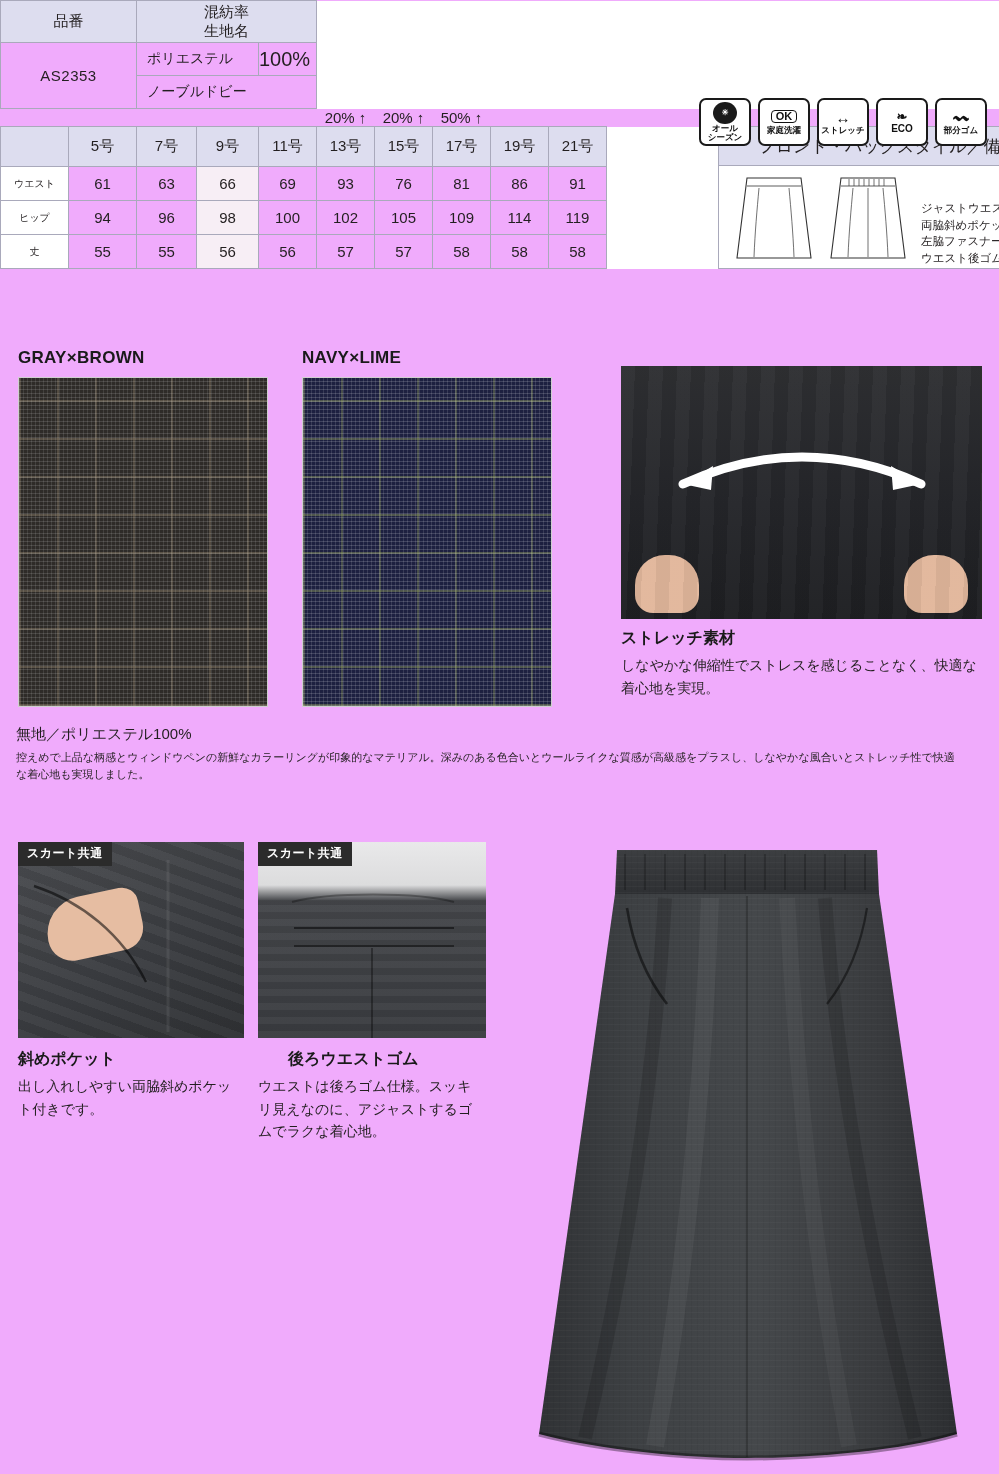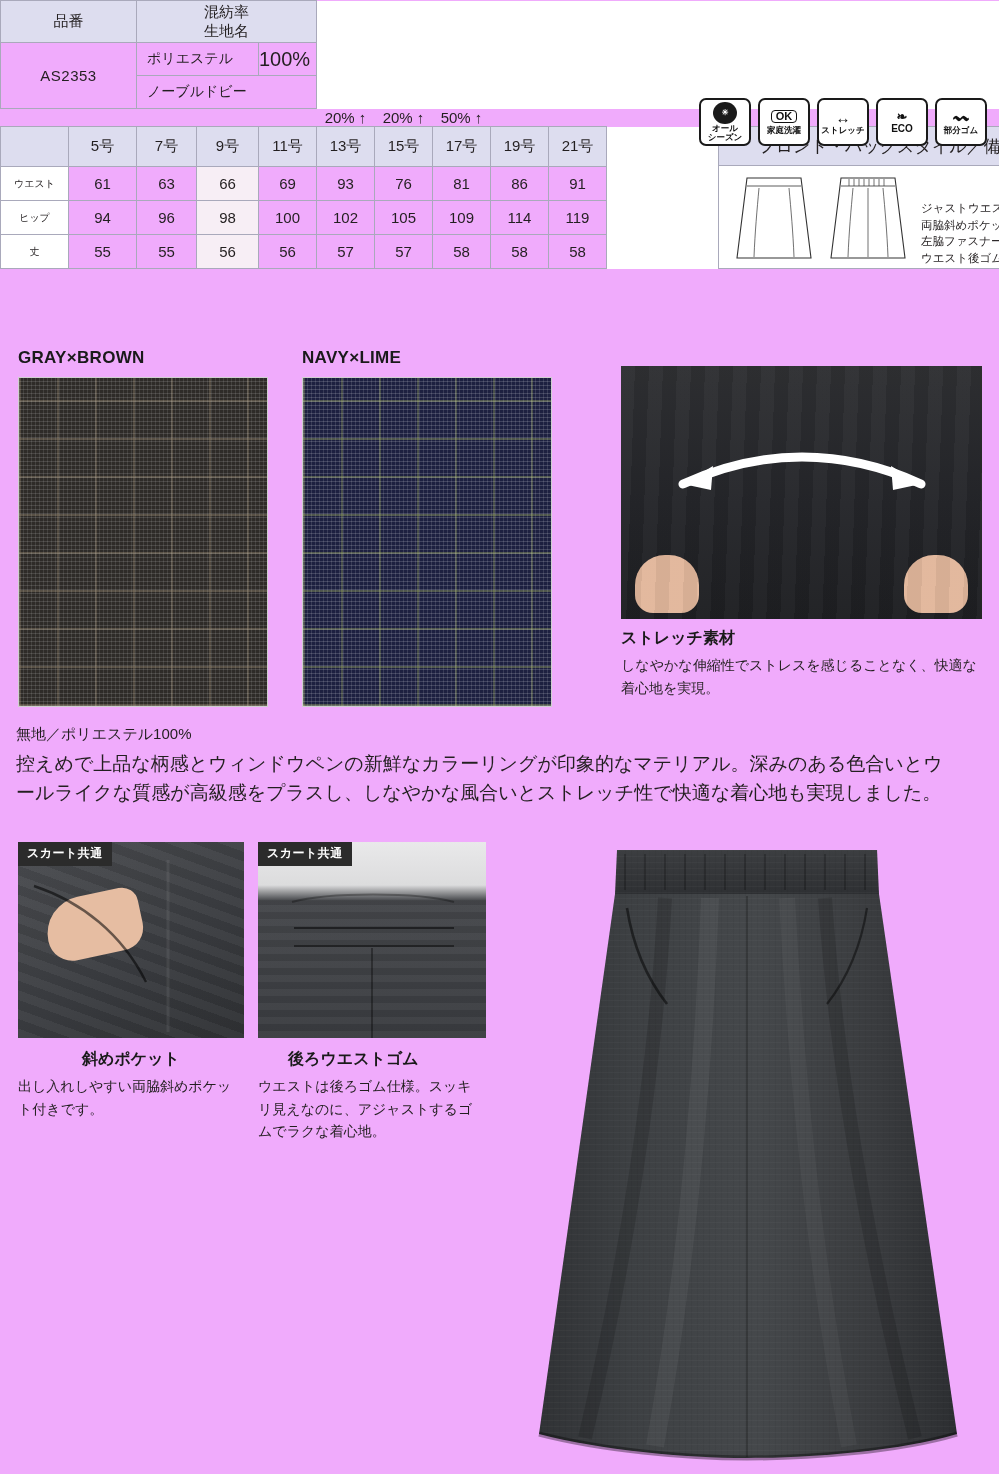--- a/index.html
+++ b/index.html
@@ -112,21 +112,21 @@
     font-size: 17px;
     font-weight: bold;
     color: #1a1a1a;
     letter-spacing: 0.3px;
   }
   .swatch {
     border: 1px solid #cfcfcf;
   }
 
   .body-text {
-    font-size: 19px;
+    font-size: 11px;
     color: #231f20;
     line-height: 1.55;
   }
   .lead-text {
     font-size: 15px;
     color: #231f20;
   }
 
   .feat-title {
     font-size: 16px;
@@ -380,21 +380,21 @@
       <div style="position:absolute;left:0;top:0;width:100%;height:100%;
                   background:repeating-linear-gradient(20deg, rgba(255,255,255,0.03) 0 9px, rgba(0,0,0,0.05) 9px 18px);"></div>
 
       <div style="position:absolute;left:28px;top:52px;width:96px;height:62px;background:#e6bda2;border-radius:46px 20px 28px 30px;transform:rotate(-12deg);"></div>
 
       <svg width="226" height="196" viewBox="0 0 226 196" style="position:absolute;left:0;top:0;">
         <path d="M16 44 C64 60 104 92 128 140" fill="none" stroke="rgba(0,0,0,0.55)" stroke-width="2.4"></path>
         <path d="M150 18 L150 190" stroke="rgba(255,255,255,0.07)" stroke-width="3"></path>
       </svg>
     </div>
-    <div class="feat-title" style="margin-top:11px;text-align:center;">斜めポケット</div>
+    <div class="feat-title" style="margin-top:11px;">斜めポケット</div>
     <div class="feat-text" style="margin-top:5px;width:218px;">出し入れしやすい両脇斜めポケット付きです。</div>
   </div>
 
   <div style="position:absolute;left:258px;top:842px;width:228px;">
     <div class="photo" style="width:228px;height:196px;background:linear-gradient(180deg,#e9e9ea 0%,#dcdcdd 22%,#44464a 30%,#3a3c40 100%);">
       <div class="tag">スカート共通</div>
       <div style="position:absolute;left:0;top:58px;width:100%;height:138px;
                   background:repeating-linear-gradient(0deg, rgba(255,255,255,0.03) 0 7px, rgba(0,0,0,0.05) 7px 14px);"></div>
       <svg width="228" height="196" viewBox="0 0 228 196" style="position:absolute;left:0;top:0;">
         <path d="M36 86 L196 86" stroke="rgba(0,0,0,0.5)" stroke-width="2"></path>

